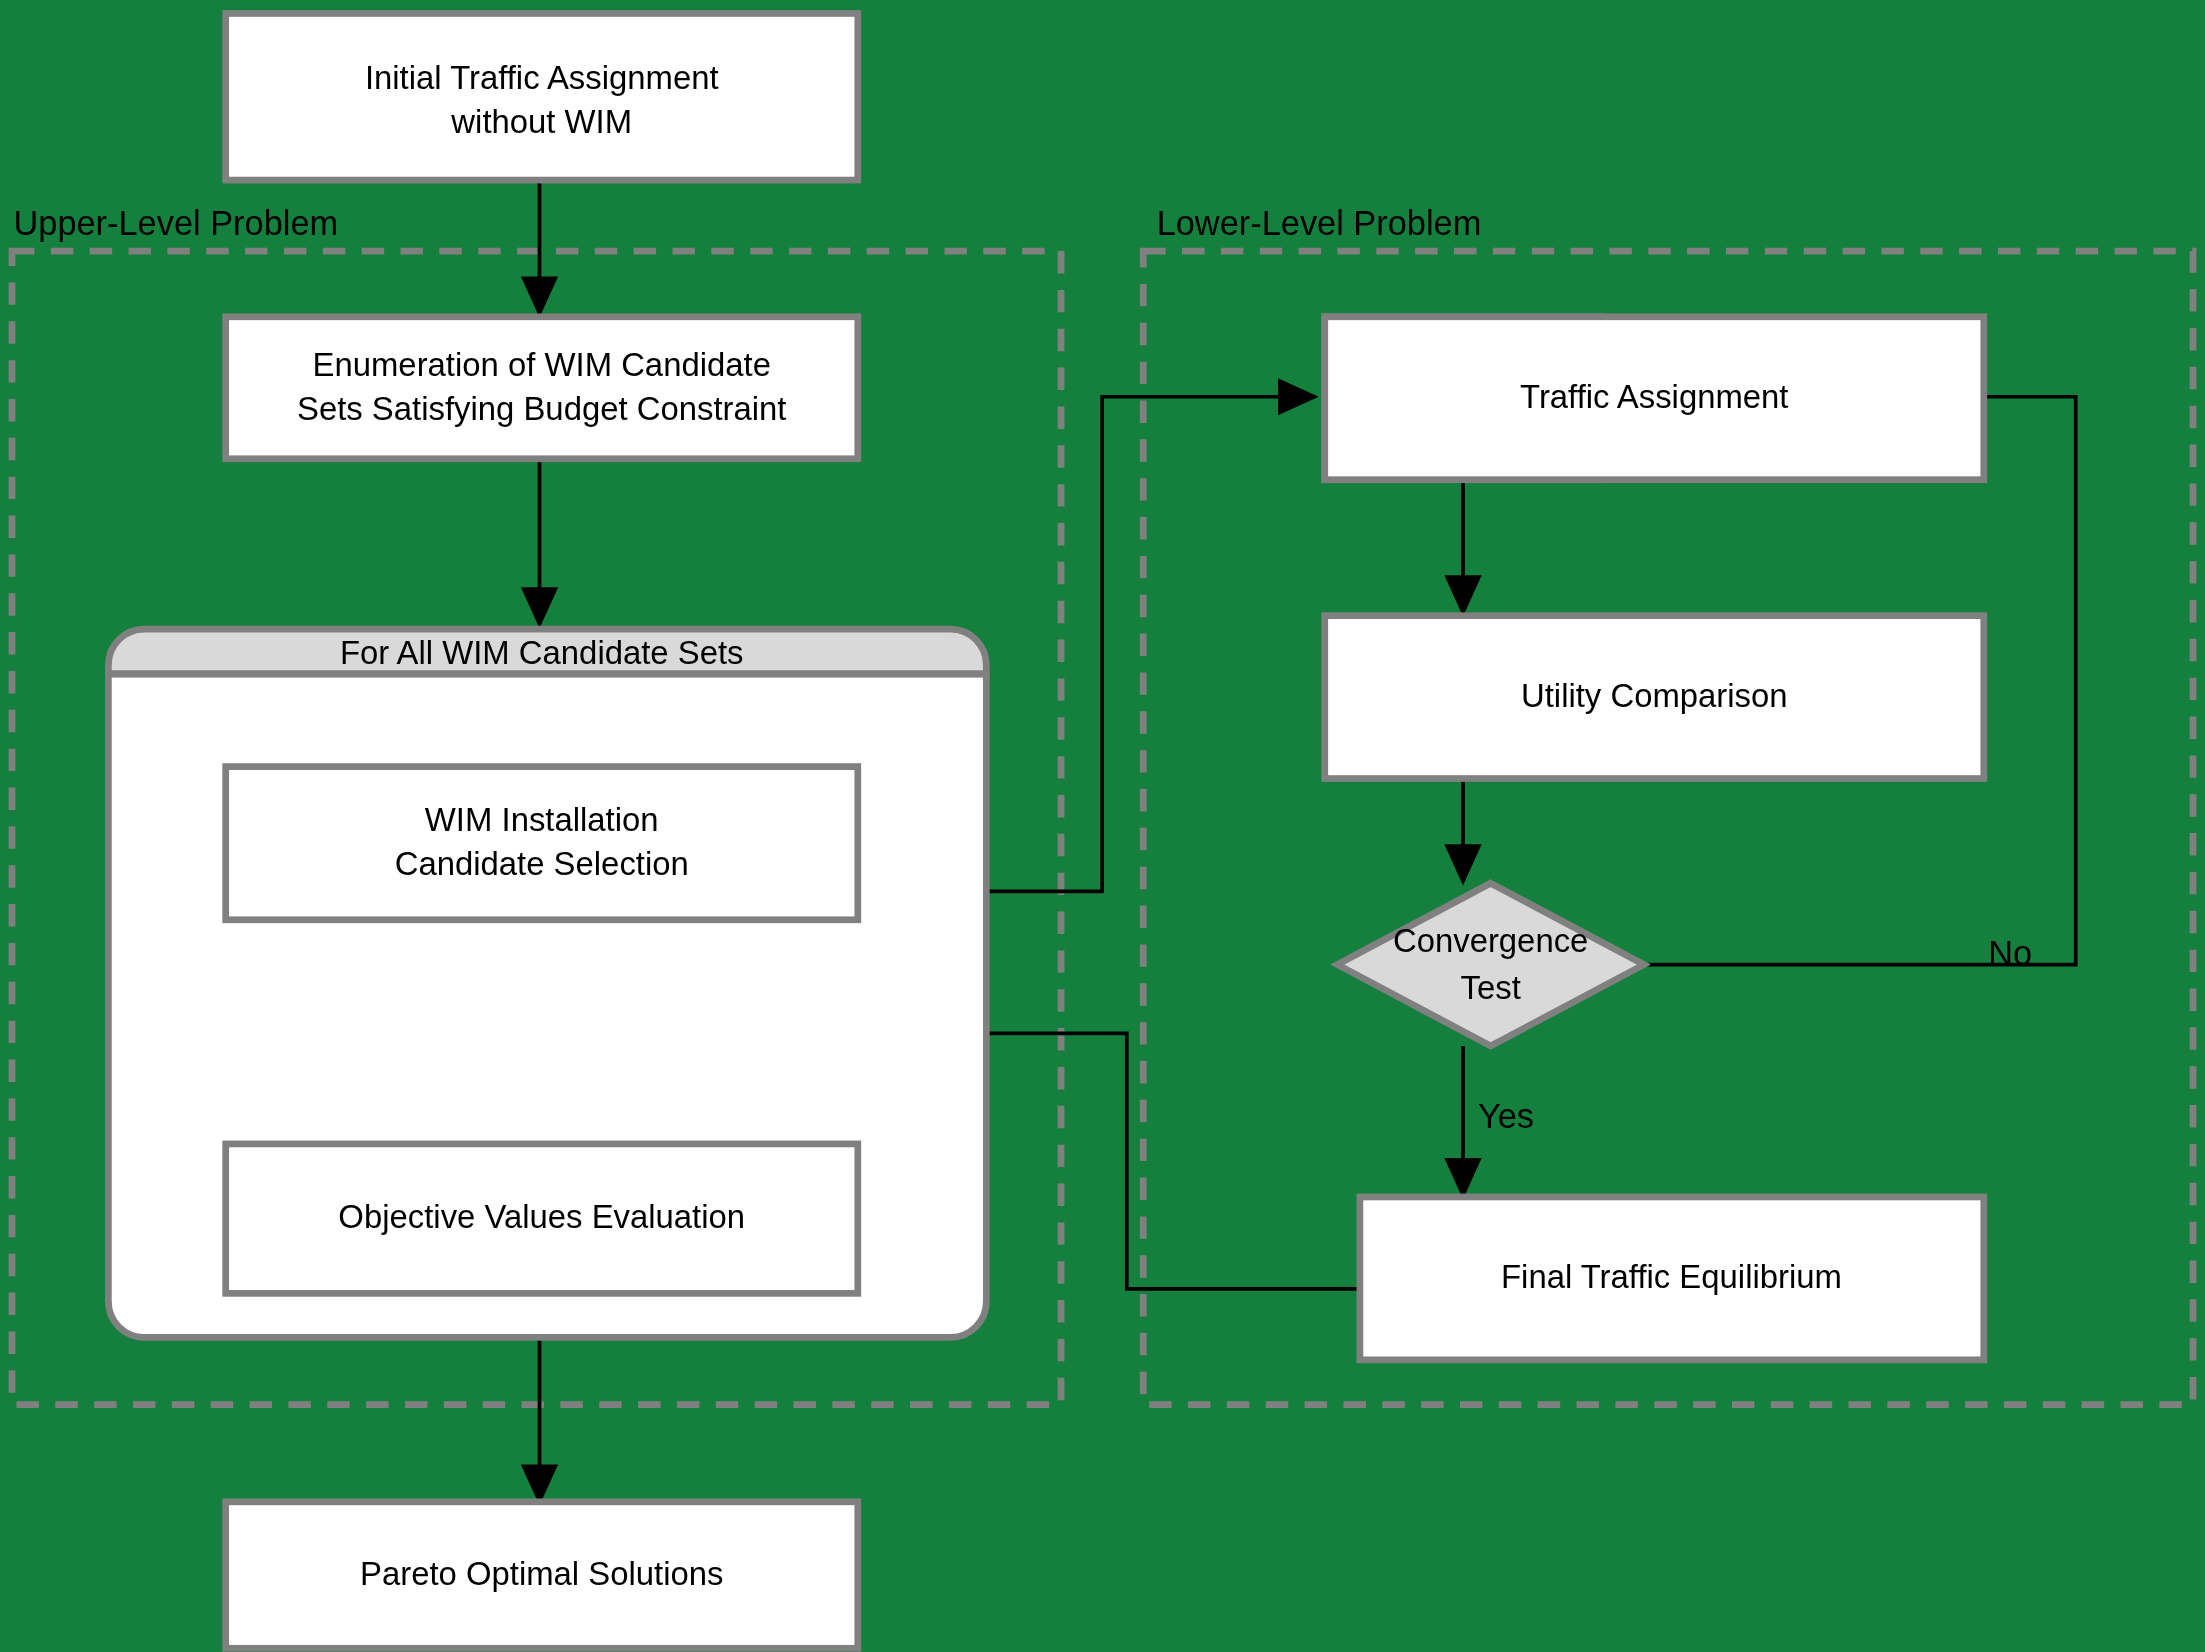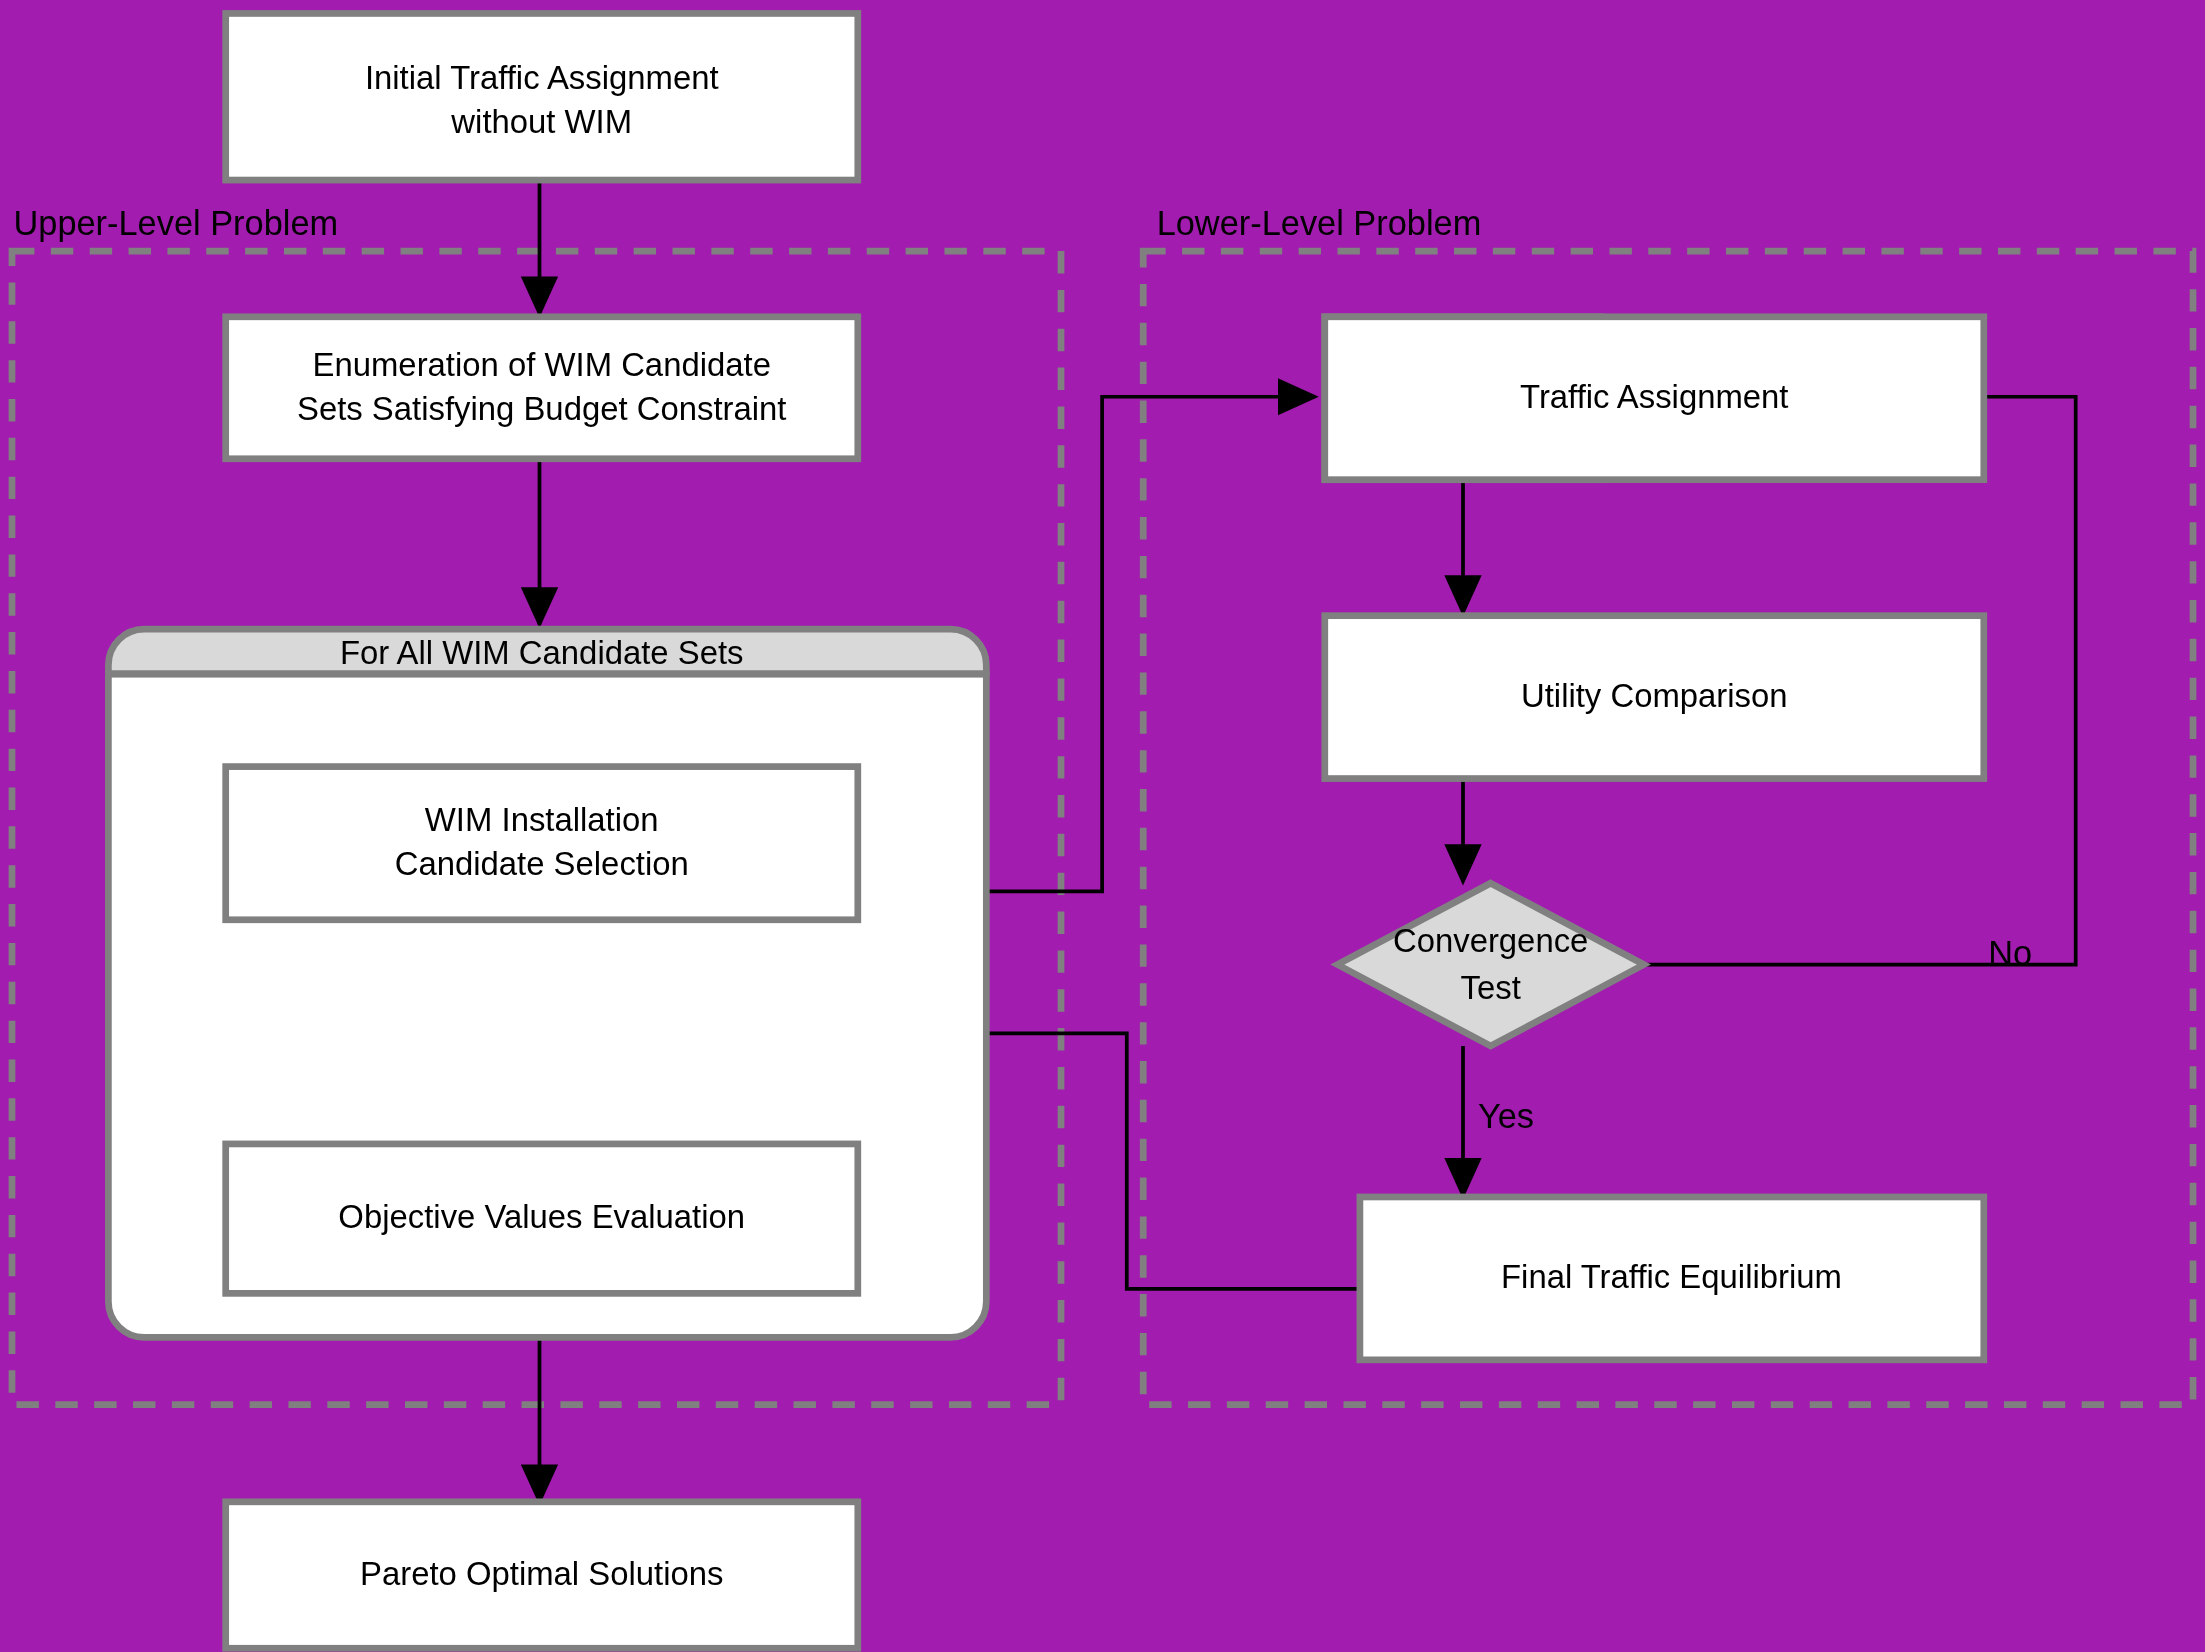--- a/index.html
+++ b/index.html
@@ -4,21 +4,21 @@
 <style>
   html, body {
     margin: 0;
     padding: 0;
     background: #ffffff;
   }
   #canvas-wrap {
     position: relative;
     width: 2205px;
     height: 1652px;
-    background: #a21caf;
+    background: #15803d;
     font-family: "Liberation Sans", sans-serif;
   }
   svg.diagram {
     position: absolute;
     top: 0;
     left: 0;
     width: 2205px;
     height: 1652px;
     display: block;
   }

